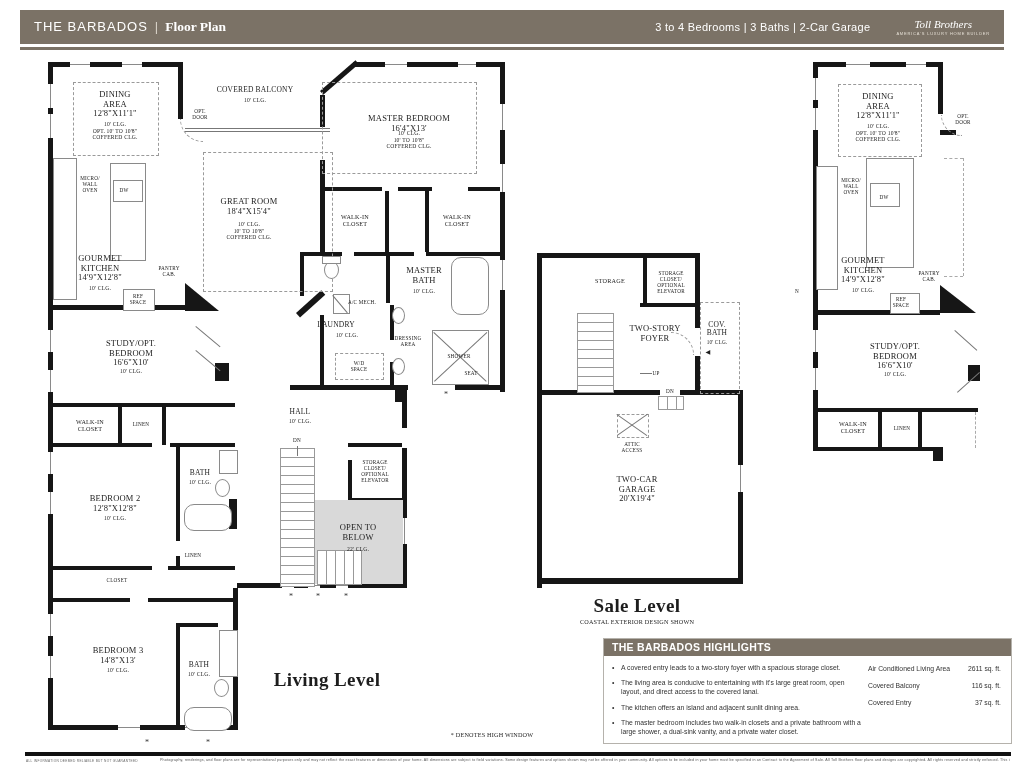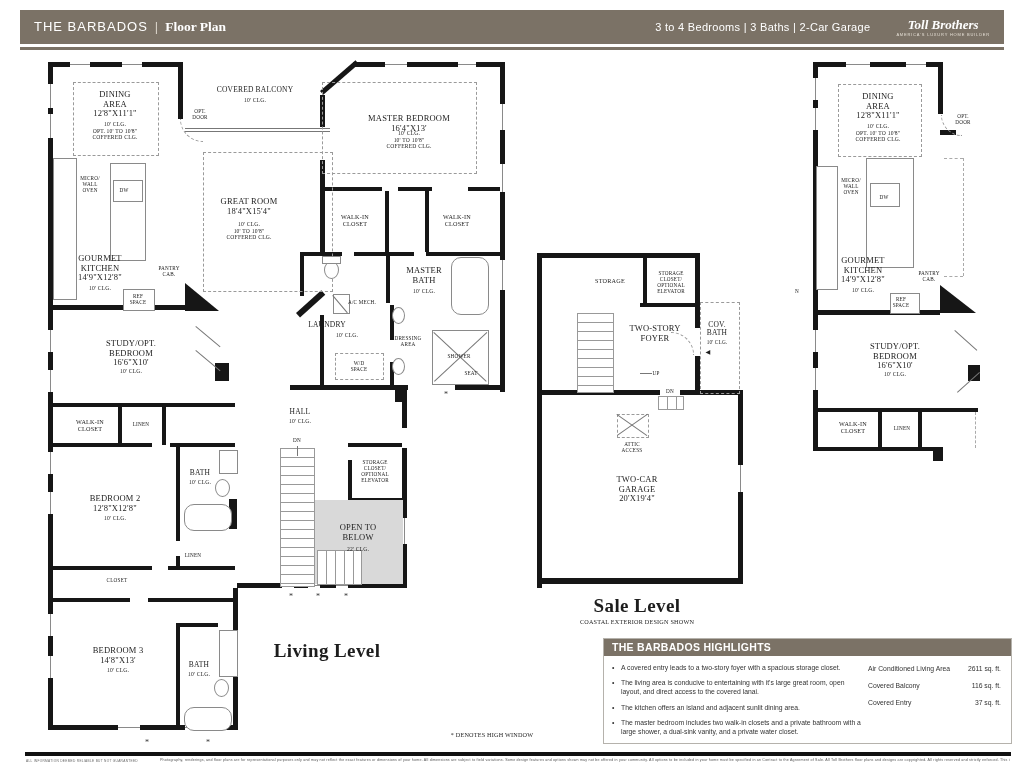--- a/index.html
+++ b/index.html
@@ -8,21 +8,21 @@
   
   .topbar{position:absolute;left:20px;right:20px;top:10px;height:34px;background:#7b7266;
           display:flex;align-items:center;justify-content:space-between;color:#fff;}
   .tb-left{display:flex;align-items:baseline;gap:7px;padding-left:14px;}
   .tb-title{font-size:13px;letter-spacing:1px;}
   .tb-sep{font-size:13px;color:#d8d2c8;}
   .tb-sub{font-family:"Liberation Serif",serif;font-weight:bold;font-size:13.5px;}
   .tb-right{display:flex;align-items:center;gap:26px;padding-right:14px;}
   .tb-specs{font-size:11px;letter-spacing:.3px;}
   .brand{text-align:center;line-height:1;}
-  .brand-name{font-family:"Liberation Serif",serif;font-style:italic;font-weight:bold;font-size:13px;}
+  .brand-name{font-family:"Liberation Serif",serif;font-style:italic;font-weight:normal;font-size:11px;}
   .brand-tag{font-size:4px;letter-spacing:.8px;margin-top:2px;color:#e6e0d6;}
   .topline{position:absolute;left:20px;right:20px;top:47px;height:3px;background:#7b7266;}
   
   .w{position:absolute;background:#161616;}
   .win{position:absolute;background:linear-gradient(to right,#fff 0 38%,#8a8a8a 38% 62%,#fff 62% 100%);}
   .winh{position:absolute;background:linear-gradient(to bottom,#fff 0 38%,#8a8a8a 38% 62%,#fff 62% 100%);}
   .white{position:absolute;background:#fff;}
   .dash{position:absolute;border:1px dashed #9a9a9a;}
   .thin{position:absolute;background:#777;}
   .thind{position:absolute;width:0;border-left:1px dashed #aaa;}
@@ -284,21 +284,21 @@
   <span class="lbl s45" style="left:138px;top:299px">REF
 SPACE</span>
   <span class="lbl s6" style="left:355px;top:221px">WALK-IN
 CLOSET</span>
   <span class="lbl s6" style="left:457px;top:221px">WALK-IN
 CLOSET</span>
   <span class="lbl s8" style="left:424px;top:276px">MASTER
 BATH</span>
   <span class="lbl s5" style="left:424px;top:291px">10' CLG.</span>
   <span class="lbl s45" style="left:362px;top:302px">A/C MECH.</span>
-  <span class="lbl s7" style="left:327px;top:325px">LAUNDRY</span>
+  <span class="lbl s7" style="left:336px;top:325px">LAUNDRY</span>
   <span class="lbl s5" style="left:347px;top:335px">10' CLG.</span>
   <span class="lbl s45" style="left:408px;top:341px">DRESSING
 AREA</span>
   <span class="lbl s45" style="left:359px;top:366px">W/D
 SPACE</span>
   <span class="lbl s45" style="left:459px;top:356px">SHOWER</span>
   <span class="lbl s45" style="left:471px;top:373px">SEAT</span>
   <span class="lbl s8" style="left:131px;top:353px">STUDY/OPT.
 BEDROOM
 16'6"X10'</span>
@@ -321,21 +321,21 @@
   <span class="lbl s5" style="left:115px;top:518px">10' CLG.</span>
   <span class="lbl s7" style="left:200px;top:473px">BATH</span>
   <span class="lbl s5" style="left:200px;top:482px">10' CLG.</span>
   <span class="lbl s45" style="left:193px;top:555px">LINEN</span>
   <span class="lbl s45" style="left:117px;top:580px">CLOSET</span>
   <span class="lbl s8" style="left:118px;top:656px">BEDROOM 3
 14'8"X13'</span>
   <span class="lbl s5" style="left:118px;top:670px">10' CLG.</span>
   <span class="lbl s7" style="left:199px;top:665px">BATH</span>
   <span class="lbl s5" style="left:199px;top:674px">10' CLG.</span>
-  <span class="lbl ttl" style="left:327px;top:651px">Living Level</span>
+  <span class="lbl ttl" style="left:327px;top:680px">Living Level</span>
   <span class="lbl s6" style="left:492px;top:735px">* DENOTES HIGH WINDOW</span>
 
   <span class="ast" style="left:291px;top:596px">*</span>
   <span class="ast" style="left:318px;top:596px">*</span>
   <span class="ast" style="left:346px;top:596px">*</span>
   <span class="ast" style="left:446px;top:394px">*</span>
   <span class="ast" style="left:147px;top:742px">*</span>
   <span class="ast" style="left:208px;top:742px">*</span>
 
   <span class="lbl s6" style="left:610px;top:281px">STORAGE</span>

